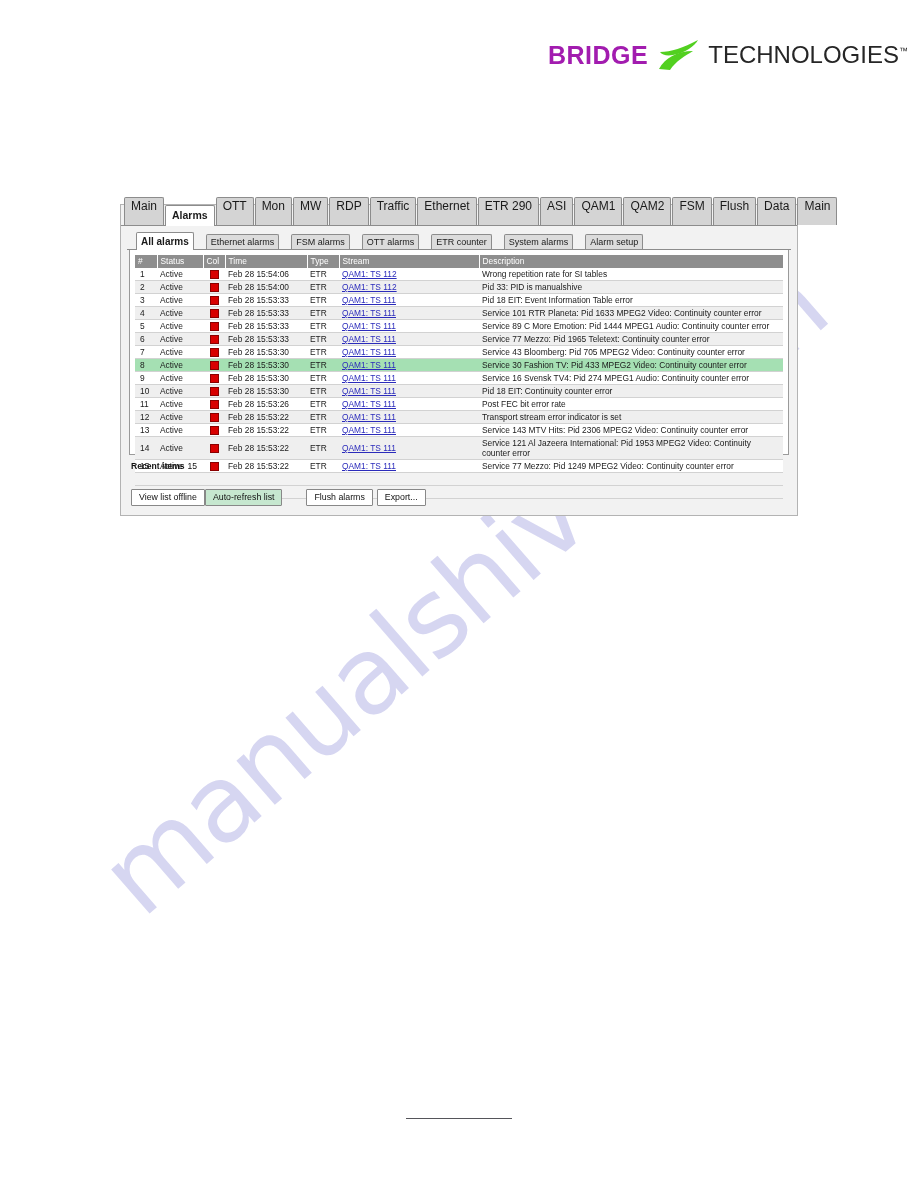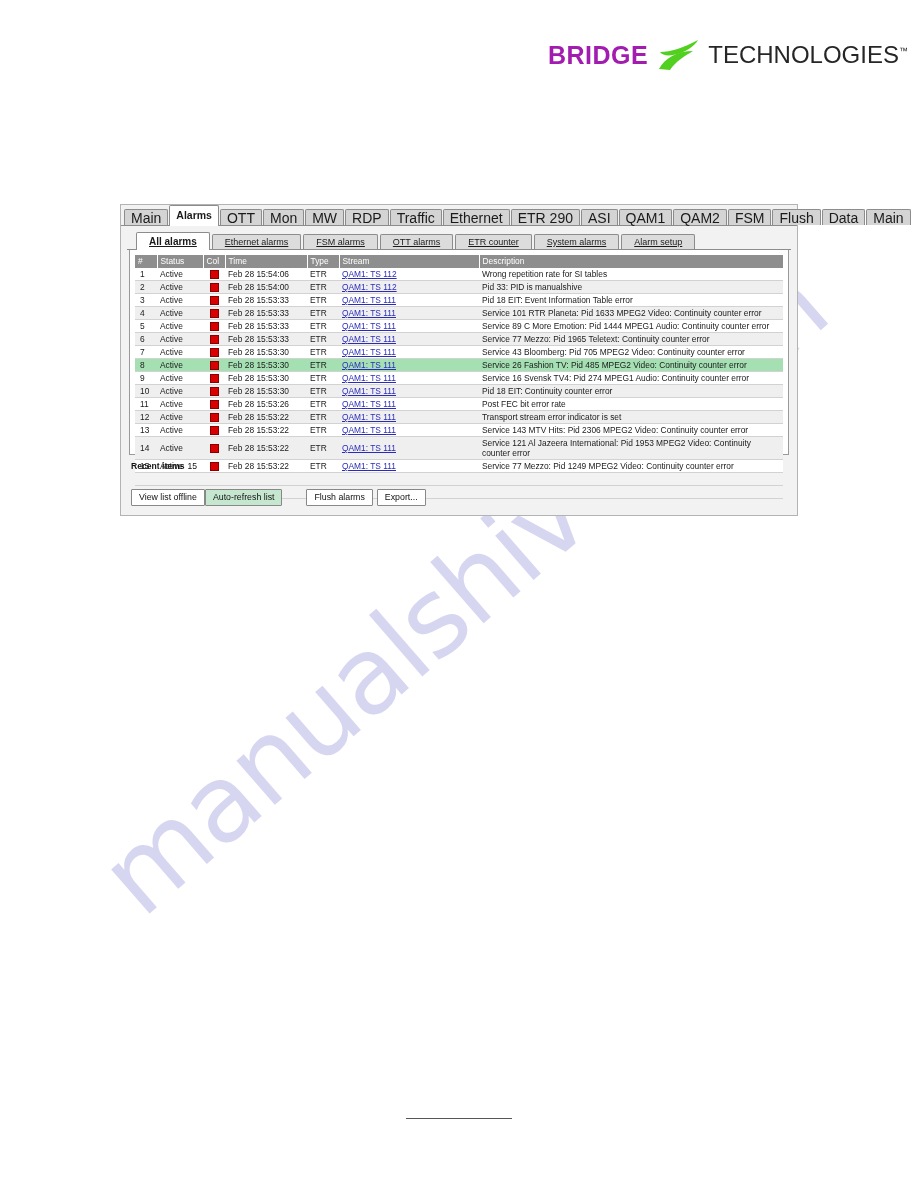--- a/index.html
+++ b/index.html
@@ -101,30 +101,30 @@
     position: relative;
     height: 21px;
     padding-left: 3px;
     box-sizing: border-box;
     display: flex;
     align-items: flex-end;
     border-bottom: 1px solid #8c8c8c;
   }
   .tab {
     font-family: "Liberation Sans", sans-serif;
-    font-size: 14px;
+    font-size: 12px;
     color: #1a1a1a;
     background: #d4d4d4;
     border: 1px solid #8c8c8c;
     border-bottom: none;
     border-radius: 2px 2px 0 0;
     padding: 2px 6px 2px 6px;
     margin-right: 1px;
     line-height: 12px;
-    height: 16px;
+    height: 28px;
     box-sizing: border-box;
     white-space: nowrap;
     cursor: pointer;
     position: relative;
   }
   .tab.active {
     background: #ffffff;
     font-weight: bold;
     font-size: 10.5px;
     height: 21px;
@@ -146,28 +146,27 @@
     border-bottom: 1px solid #8c8c8c;
   }
   .subtab {
     font-family: "Liberation Sans", sans-serif;
     font-size: 9px;
     color: #1a1a1a;
     background: #dcdcdc;
     border: 1px solid #8c8c8c;
     border-bottom: none;
     border-radius: 2px 2px 0 0;
-    padding: 2px 12px;
-    margin-right: 2px;
+    padding: 2px 4px;
+    margin-right: 12px;
     line-height: 11px;
     height: 15px;
     box-sizing: border-box;
     white-space: nowrap;
     cursor: pointer;
-    text-decoration: underline;
   }
   .subtab.active {
     background: #ffffff;
     font-weight: bold;
     font-size: 10px;
     height: 18px;
     padding-top: 3px;
     margin-bottom: -1px;
     z-index: 3;
     position: relative;
@@ -415,21 +414,21 @@
               <td class="col-stream"><span class="stream-link">QAM1: TS 111</span></td>
               <td class="col-desc">Service 43 Bloomberg: Pid 705 MPEG2 Video: Continuity counter error</td>
             </tr>
             <tr class="highlight">
               <td class="col-num">8</td>
               <td class="col-status">Active</td>
               <td class="col-col"><span class="sev-box" style="background: rgb(216, 0, 0);"></span></td>
               <td class="col-time">Feb 28 15:53:30</td>
               <td class="col-type">ETR</td>
               <td class="col-stream"><span class="stream-link">QAM1: TS 111</span></td>
-              <td class="col-desc">Service 26 Fashion TV: Pid 485 MPEG2 Video: Continuity counter error</td>
+              <td class="col-desc">Service 30 Fashion TV: Pid 433 MPEG2 Video: Continuity counter error</td>
             </tr>
             <tr class="odd">
               <td class="col-num">9</td>
               <td class="col-status">Active</td>
               <td class="col-col"><span class="sev-box" style="background: rgb(216, 0, 0);"></span></td>
               <td class="col-time">Feb 28 15:53:30</td>
               <td class="col-type">ETR</td>
               <td class="col-stream"><span class="stream-link">QAM1: TS 111</span></td>
               <td class="col-desc">Service 16 Svensk TV4: Pid 274 MPEG1 Audio: Continuity counter error</td>
             </tr>

